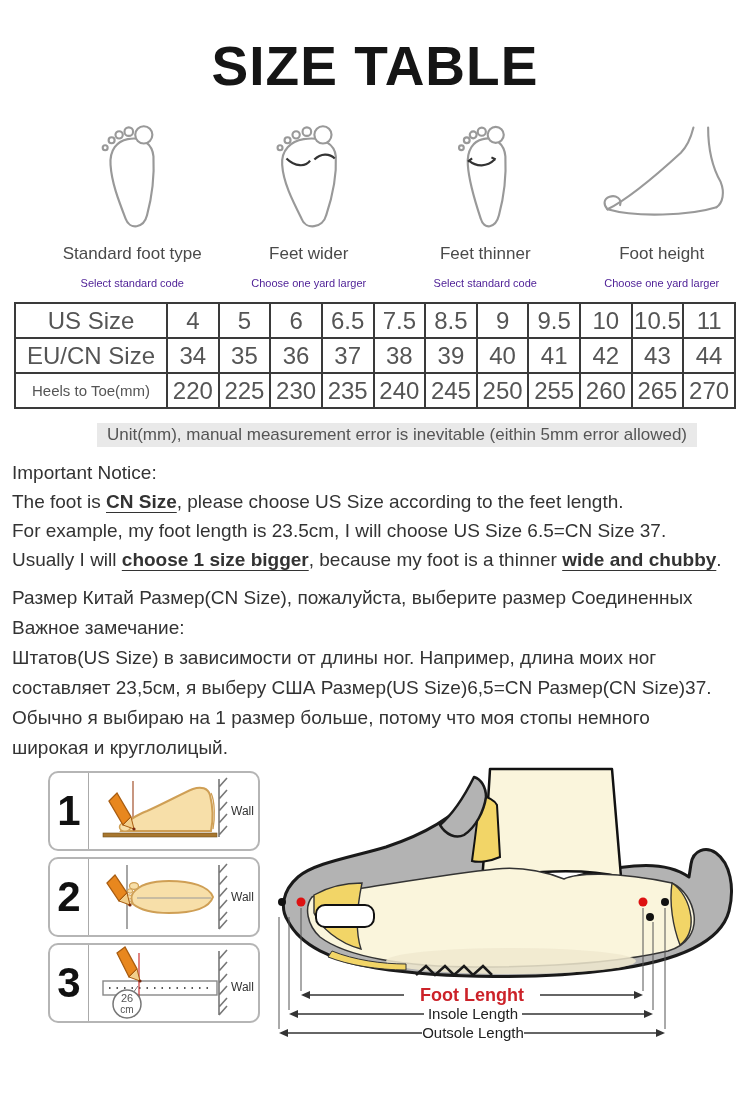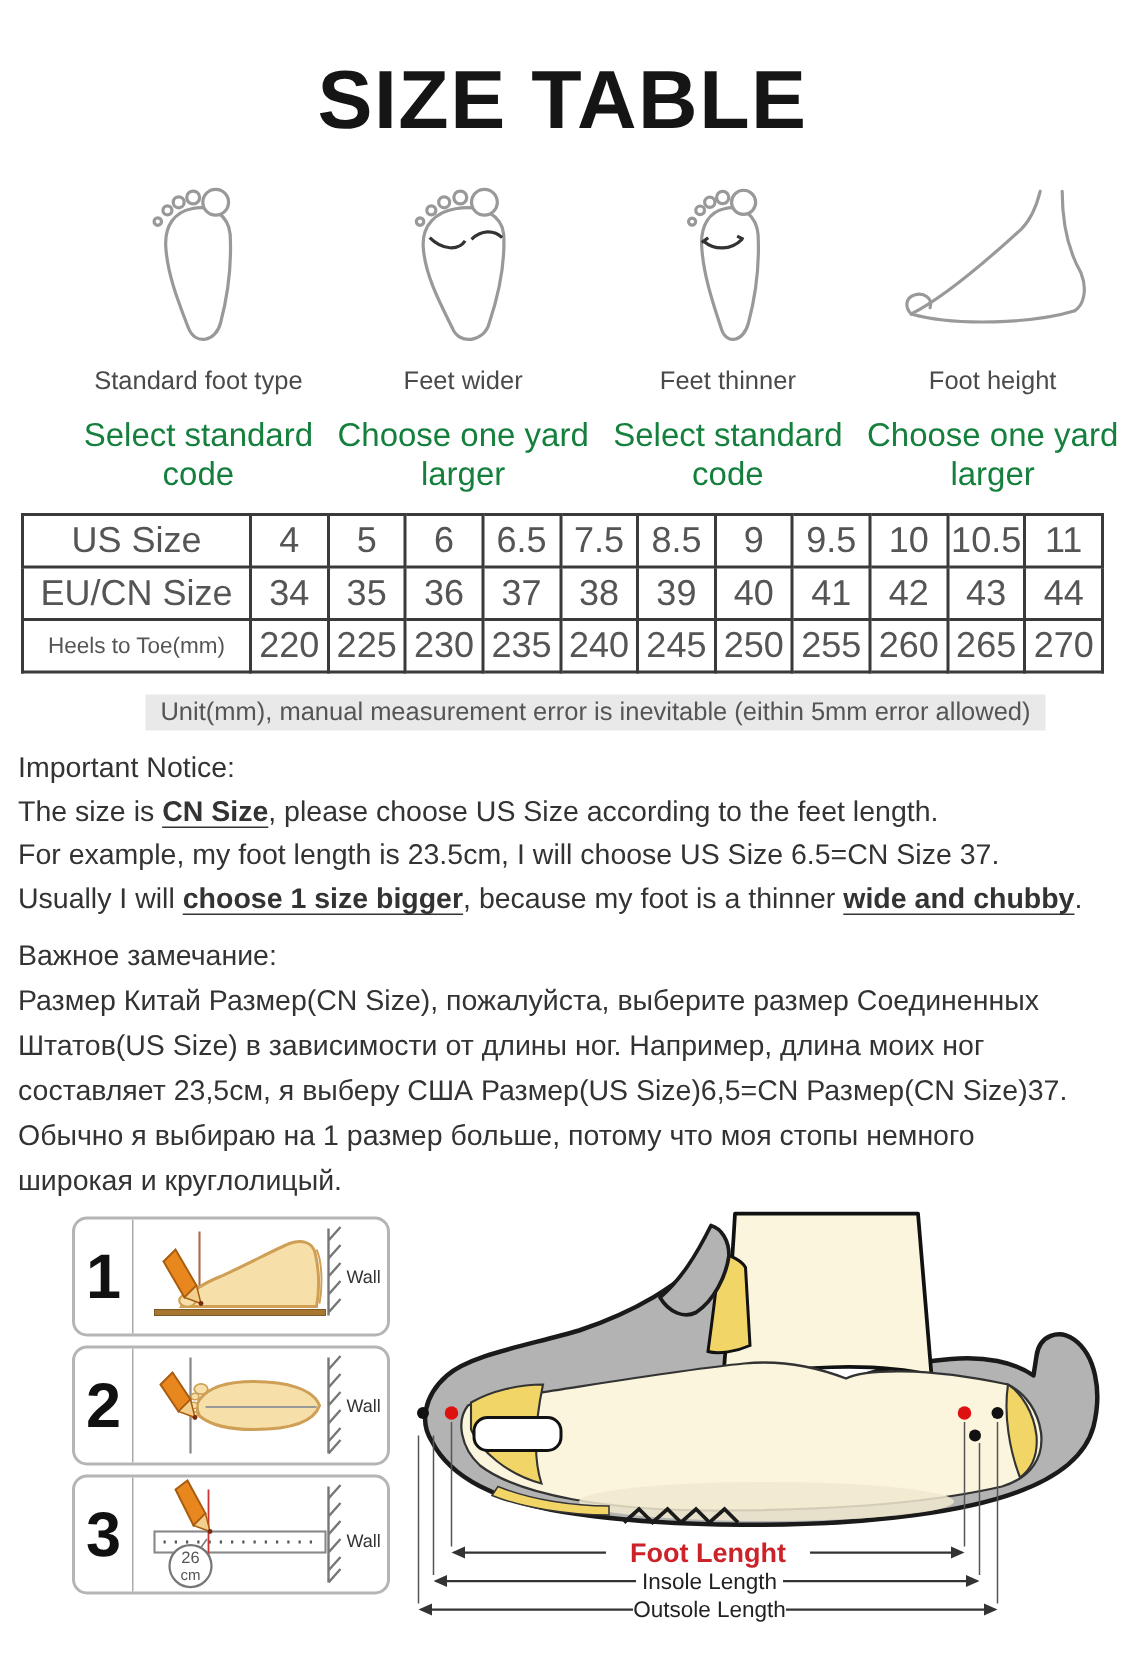--- a/index.html
+++ b/index.html
@@ -9,21 +9,21 @@
   }
   .title{
     text-align:center;padding-top:34px;font-size:55px;font-weight:bold;
     color:#151515;letter-spacing:1px;
   }
   
   .feet-row{display:flex;margin-top:24px;padding-left:44px;}
   .foot-col{width:25%;text-align:center;}
   .foot-svg{height:118px;display:block;margin:0 auto;}
   .foot-type{font-size:17px;color:#4a4a4a;margin-top:4px;}
-  .foot-advice{font-size:22px;color:#15803d;margin-top:13px;}
+  .foot-advice{font-size:11px;color:#4c1d95;margin-top:13px;}
   
   table.size{border-collapse:collapse;margin:13px auto 0;width:722px;table-layout:fixed;}
   table.size td{
     border:2px solid #3a3a3a;text-align:center;vertical-align:middle;
     color:#555555;height:33px;font-size:24px;padding:0;
   }
   table.size td:first-child{width:150px;}
   table.size td.small{font-size:15px;}
   
   .unit-note-wrap{text-align:center;margin-top:14px;margin-left:44px;}
@@ -168,28 +168,28 @@
       </tr>
     </tbody>
 </table>
 
 <div class="unit-note-wrap">
   <span class="unit-note">Unit(mm), manual measurement error is inevitable (eithin 5mm error allowed)</span>
 </div>
 
 <div class="notice-en">
   <div>Important Notice:</div>
-  <div><span>The size is </span><span class="em">CN Size</span><span>, please choose US Size according to the feet length.</span></div>
+  <div><span>The foot is </span><span class="em">CN Size</span><span>, please choose US Size according to the feet length.</span></div>
   <div>For example, my foot length is 23.5cm, I will choose US Size 6.5=CN Size 37.</div>
   <div><span>Usually I will </span><span class="em">choose 1 size bigger</span><span>, because my foot is a thinner </span><span class="em">wide and chubby</span><span>.</span></div>
 </div>
 
 <div class="notice-ru">
+  <div>Размер Китай Размер(CN Size), пожалуйста, выберите размер Соединенных</div>
   <div>Важное замечание:</div>
-  <div>Размер Китай Размер(CN Size), пожалуйста, выберите размер Соединенных</div>
   <div>Штатов(US Size) в зависимости от длины ног. Например, длина моих ног</div>
   <div>составляет 23,5см, я выберу США Размер(US Size)6,5=CN Размер(CN Size)37.</div>
   <div>Обычно я выбираю на 1 размер больше, потому что моя стопы немного</div>
   <div>широкая и круглолицый.</div>
 </div>
 
 <div class="bottom">
 
   <div class="step-box s1">
     <div class="step-num">1</div>

